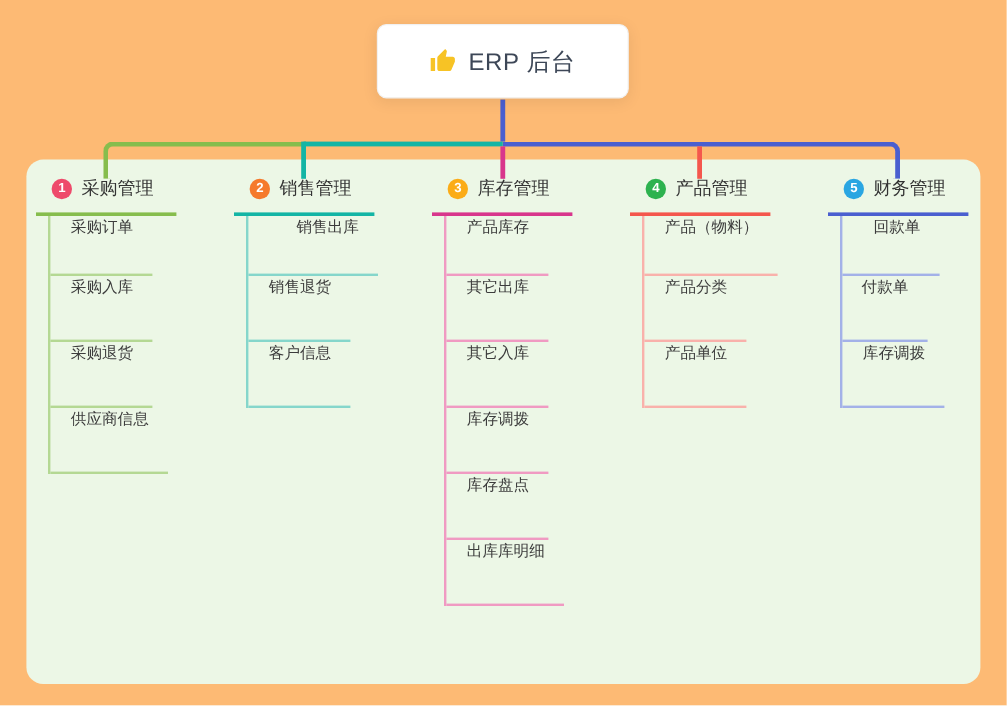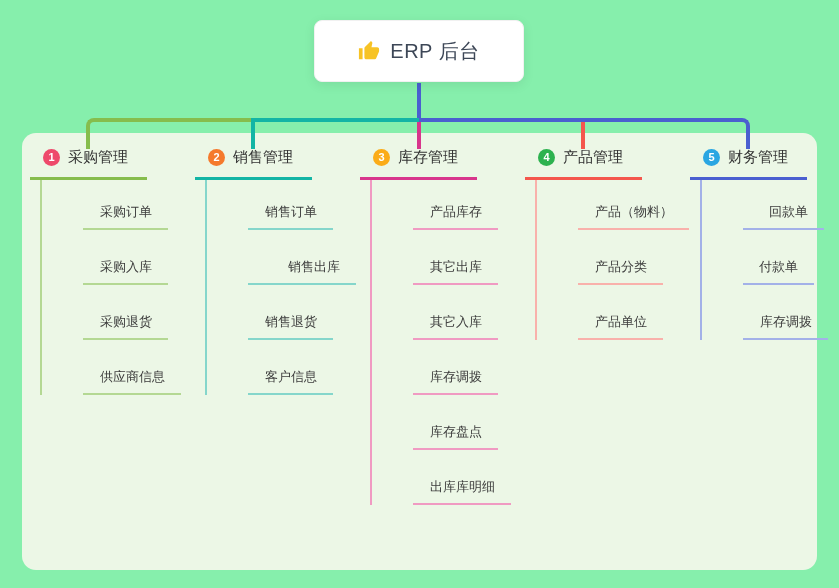--- a/index.html
+++ b/index.html
@@ -1,19 +1,19 @@
 <!DOCTYPE html>
 <html><head>
 <meta charset="utf-8">
 <style>
   html,body{margin:0;padding:0;background:#fff;}
   .canvas{
     position:relative;width:839px;height:588px;overflow:hidden;
     font-family:"Liberation Sans","DejaVu Sans",sans-serif;
-    background:#86efac;
+    background:#fdba74;
   }
   .panel{
     position:absolute;left:22px;top:133px;width:795px;height:437px;
     border-radius:14px;
   }
   .root-card{
     position:absolute;left:314px;top:20px;width:210px;height:62px;
     background:#ffffff;border:1px solid #f1f1f1;border-radius:8px;
     box-shadow:0 3px 12px rgba(0,0,0,0.08);
     display:flex;align-items:center;justify-content:center;gap:10px;
@@ -29,23 +29,23 @@
     display:flex;align-items:center;gap:8px;
     padding:0 0 9px 13px;height:34px;
   }
   .badge{
     width:17px;height:17px;border-radius:50%;flex:0 0 17px;
     color:#fff;font-size:11px;font-weight:bold;line-height:17px;text-align:center;
   }
   .branch-label{font-size:15px;color:#333;white-space:nowrap;}
   .children{margin-left:10px;}
   .child{
-    display:flex;align-items:flex-end;
+    display:flex;align-items:flex-start;
     width:max-content;box-sizing:border-box;
-    height:55px;padding:0 16px 7px 17px;margin-left:41px;
+    height:55px;padding:0 16px 7px 17px;
   }
   .child:first-child{height:50px;}
   .child-label{font-size:13px;color:#3c3c3c;white-space:nowrap;}
 </style>
 </head>
 <body>
 
 <div class="canvas">
 
   <div class="panel" id="panel" style="background: rgb(236, 247, 230);"></div>
@@ -88,23 +88,20 @@
           </div>
         </div>
     </div>
 
     <div class="branch" style="left: 195px; top: 146px;">
       <div class="branch-title" style="border-bottom: 3px solid rgb(19, 181, 165);">
         <span class="badge" style="background: rgb(245, 122, 44);">2</span>
         <span class="branch-label">销售管理</span>
       </div>
       <div class="children" style="border-left: 2px solid rgb(133, 214, 203);">
-          <div class="child" style="border-bottom: 2px solid rgb(133, 214, 203);">
-            <span class="child-label">销售订单</span>
-          </div>
           <div class="child" style="border-bottom: 2px solid rgb(133, 214, 203); padding-left: 40px;">
             <span class="child-label">销售出库</span>
           </div>
           <div class="child" style="border-bottom: 2px solid rgb(133, 214, 203);">
             <span class="child-label">销售退货</span>
           </div>
           <div class="child" style="border-bottom: 2px solid rgb(133, 214, 203);">
             <span class="child-label">客户信息</span>
           </div>
         </div>

